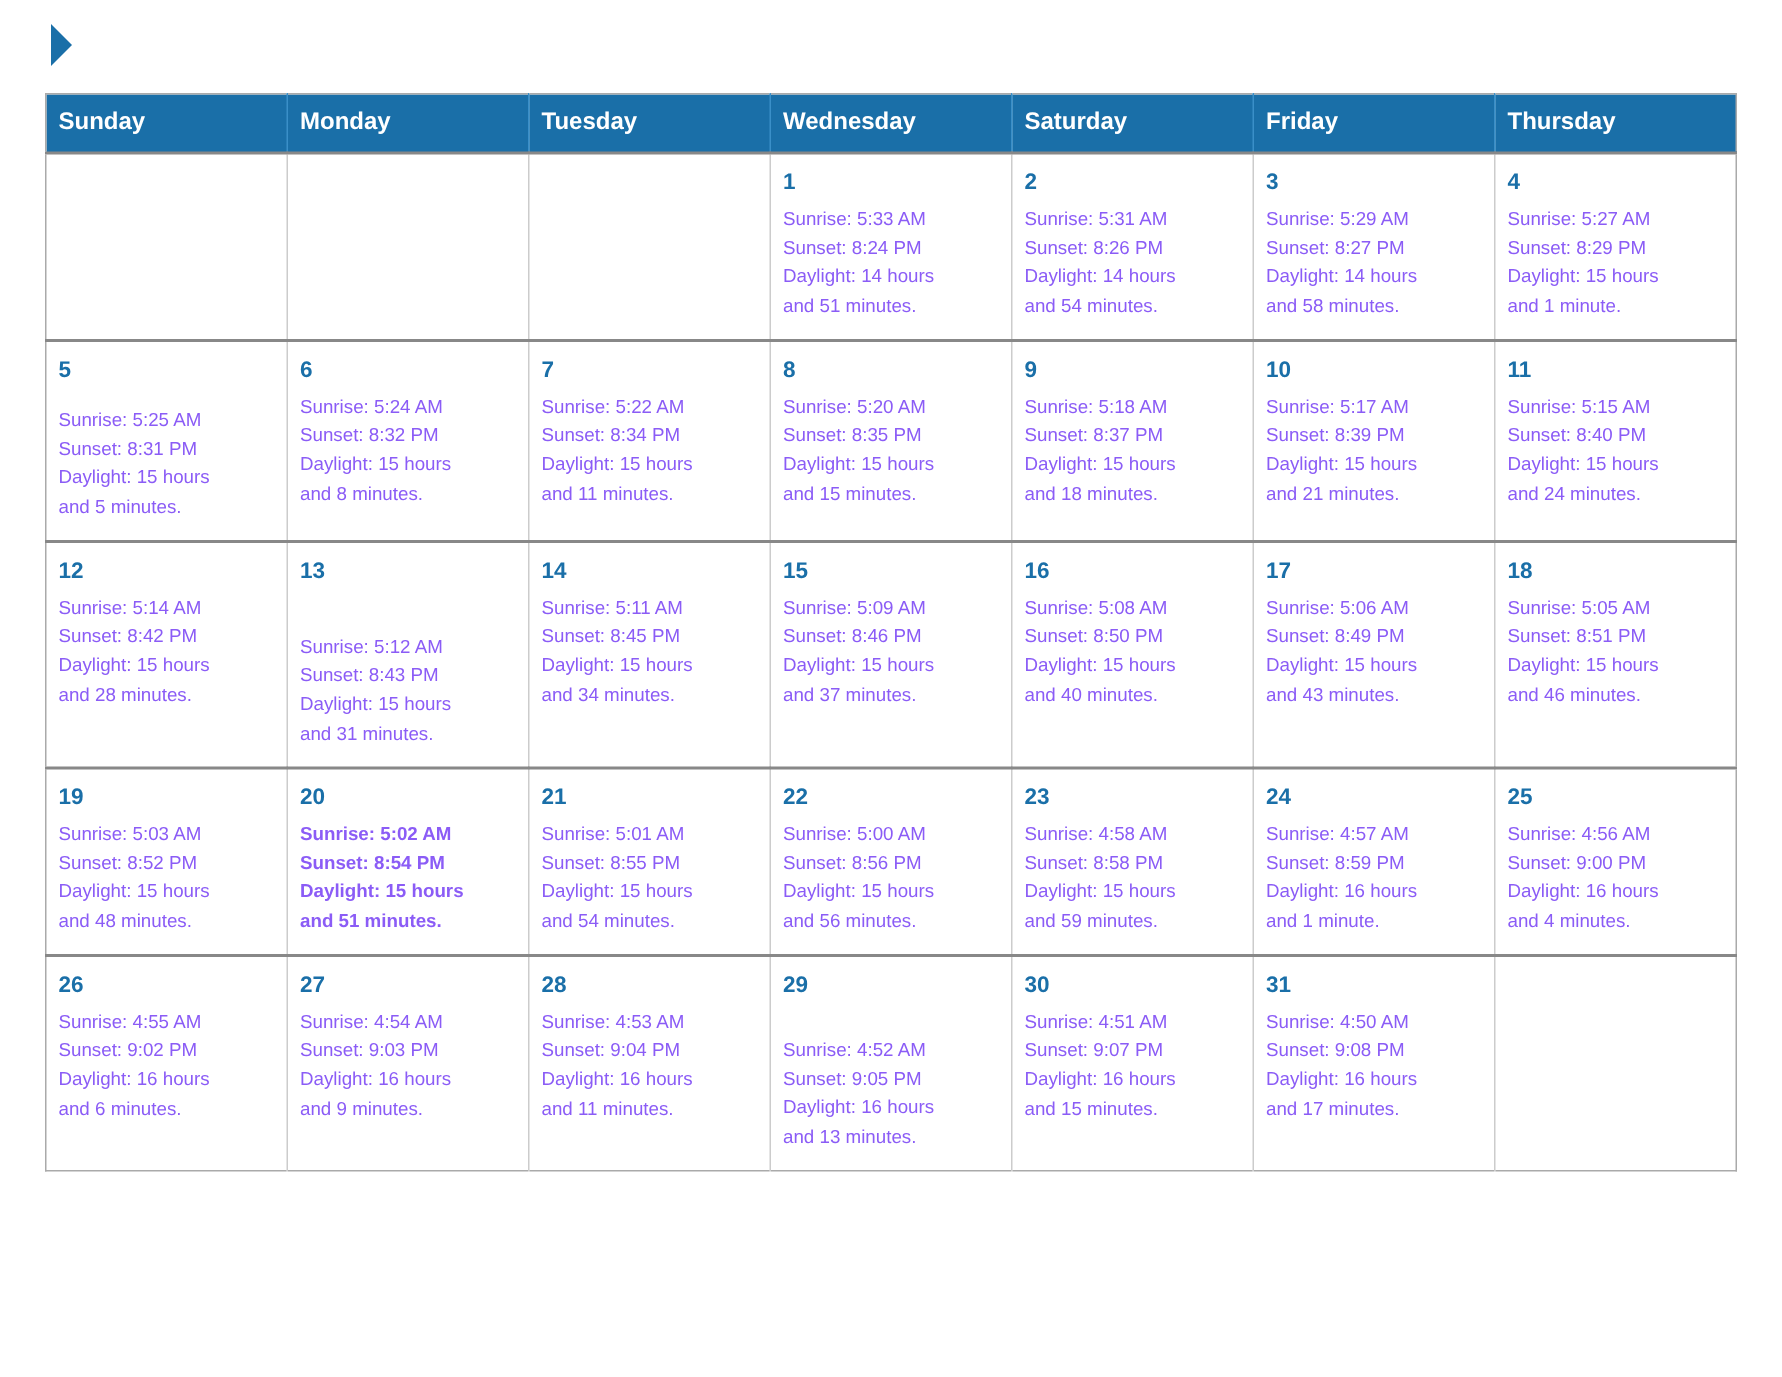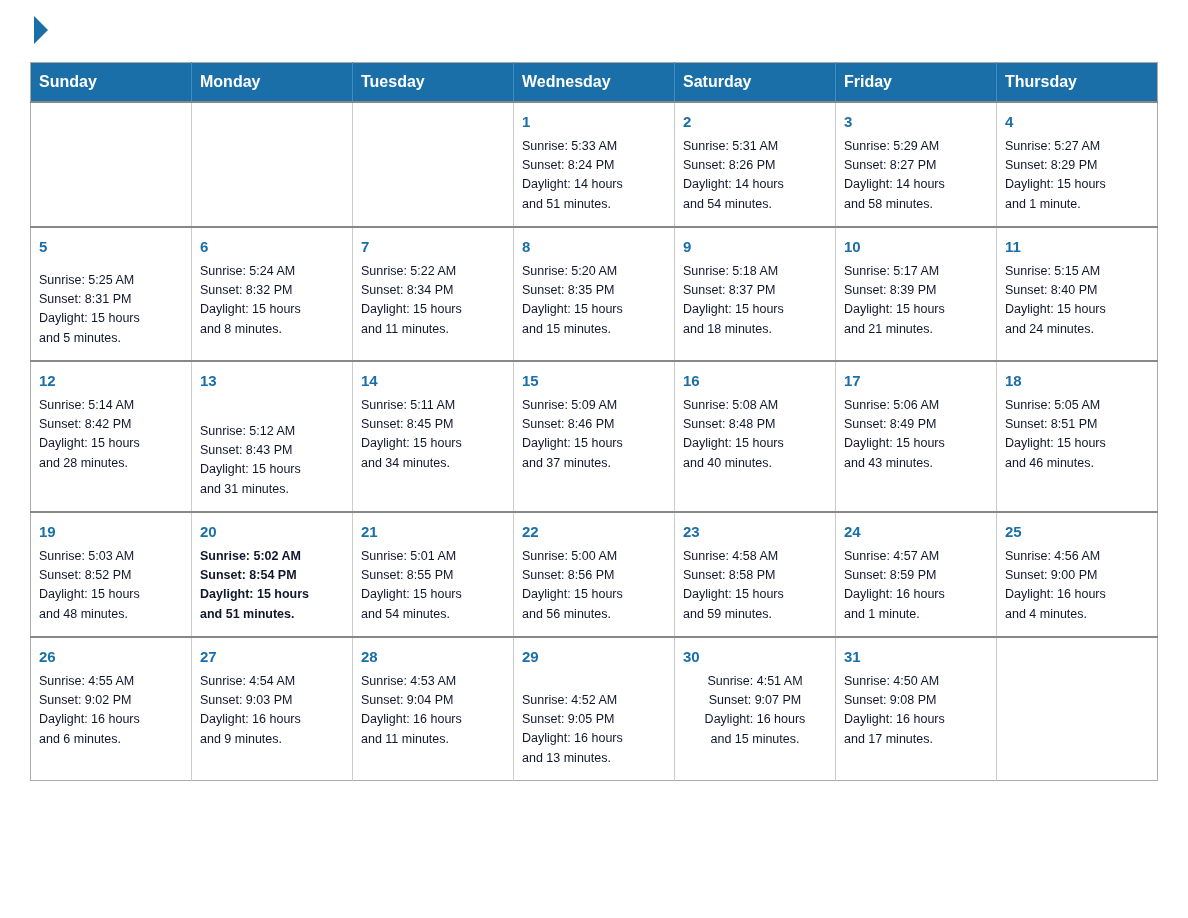--- a/index.html
+++ b/index.html
@@ -98,21 +98,21 @@
     }
     .day-number {
       font-size: 15px;
       font-weight: bold;
       color: #1a6fa8;
       display: block;
       margin-bottom: 3px;
     }
     .day-info {
       font-size: 12.5px;
-      color: #0f172a;
+      color: #8b5cf6;
       line-height: 1.55;
     }
     .empty-cell {
       background: #fff;
     }
   </style>
 </head>
 <body>
 
 <div class="header">
@@ -251,21 +251,21 @@
         <td>
           <span class="day-number">15</span>
           <div class="day-info" style="white-space: pre-line;">Sunrise: 5:09 AM
 Sunset: 8:46 PM
 Daylight: 15 hours
 and 37 minutes.</div>
         </td>
         <td>
           <span class="day-number">16</span>
           <div class="day-info" style="white-space: pre-line;">Sunrise: 5:08 AM
-Sunset: 8:48 PM
+Sunset: 8:50 PM
 Daylight: 15 hours
 and 40 minutes.</div>
         </td>
         <td>
           <span class="day-number">17</span>
           <div class="day-info" style="white-space: pre-line;">Sunrise: 5:06 AM
 Sunset: 8:49 PM
 Daylight: 15 hours
 and 43 minutes.</div>
         </td>
@@ -352,21 +352,21 @@
         </td>
         <td>
           <span class="day-number">29</span>
           <div class="day-info" style="white-space: pre-line; margin-top: 22px;">Sunrise: 4:52 AM
 Sunset: 9:05 PM
 Daylight: 16 hours
 and 13 minutes.</div>
         </td>
         <td>
           <span class="day-number">30</span>
-          <div class="day-info" style="white-space: pre-line; text-align: center;">Sunrise: 4:51 AM
+          <div class="day-info" style="white-space: pre-line;">Sunrise: 4:51 AM
 Sunset: 9:07 PM
 Daylight: 16 hours
 and 15 minutes.</div>
         </td>
         <td>
           <span class="day-number">31</span>
           <div class="day-info" style="white-space: pre-line;">Sunrise: 4:50 AM
 Sunset: 9:08 PM
 Daylight: 16 hours
 and 17 minutes.</div>

